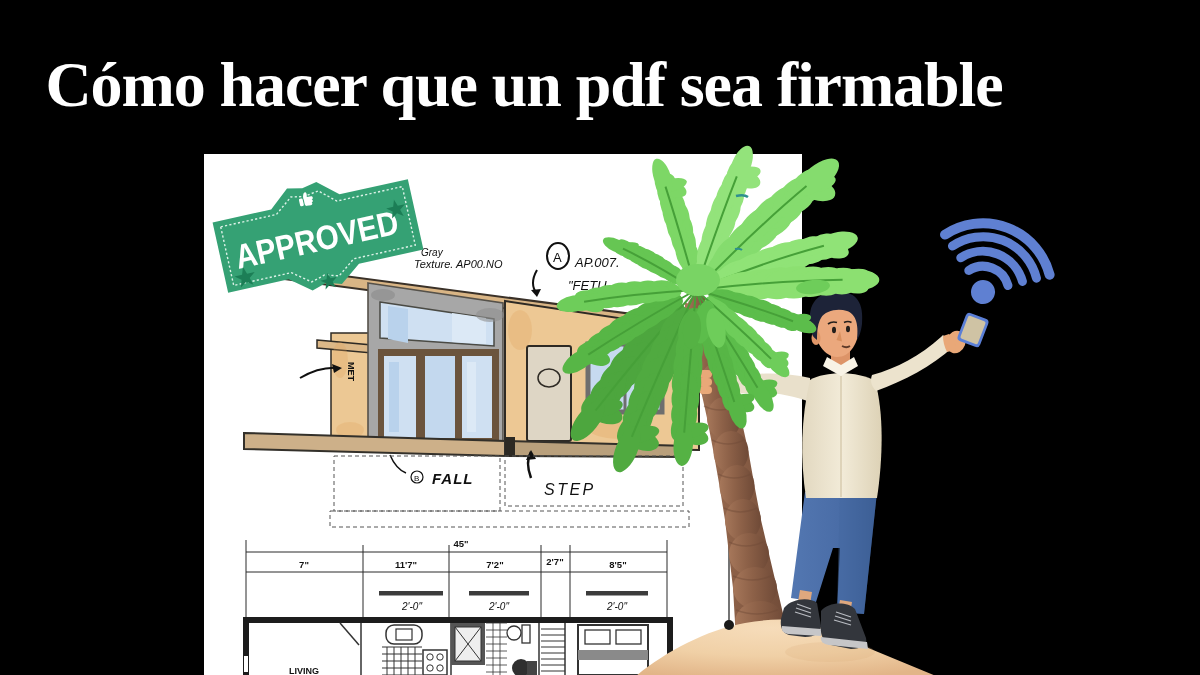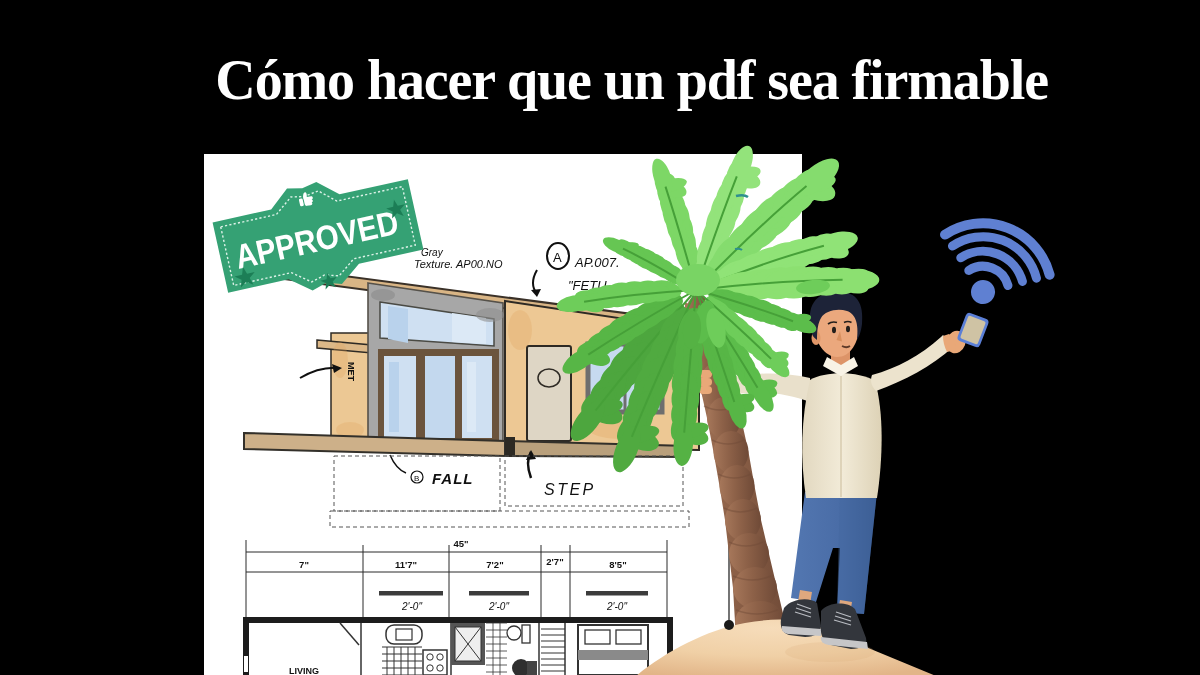--- a/index.html
+++ b/index.html
@@ -1,17 +1,17 @@
 <!DOCTYPE html>
 <html><head>
 <meta charset="utf-8">
 <style>
   html,body{margin:0;padding:0;background:#000;width:1200px;height:675px;overflow:hidden}
-  .title{position:absolute;left:0;top:48px;width:1048px;text-align:right;
-    font-family:"Liberation Serif",serif;font-weight:bold;font-size:56px;color:#fff;
+  .title{position:absolute;left:0;top:48px;width:1048px;text-align:center;
+    font-family:"Liberation Serif",serif;font-weight:bold;font-size:64px;color:#fff;
     letter-spacing:-1.1px}
   svg{position:absolute;left:0;top:0}
   .hw{font-family:"Liberation Sans",sans-serif;}
 </style>
 </head>
 <body>
 <div class="title">Cómo hacer que un pdf sea firmable</div>
 <svg width="1200" height="675" viewBox="0 0 1200 675">
 <defs>
   <clipPath id="doc">

